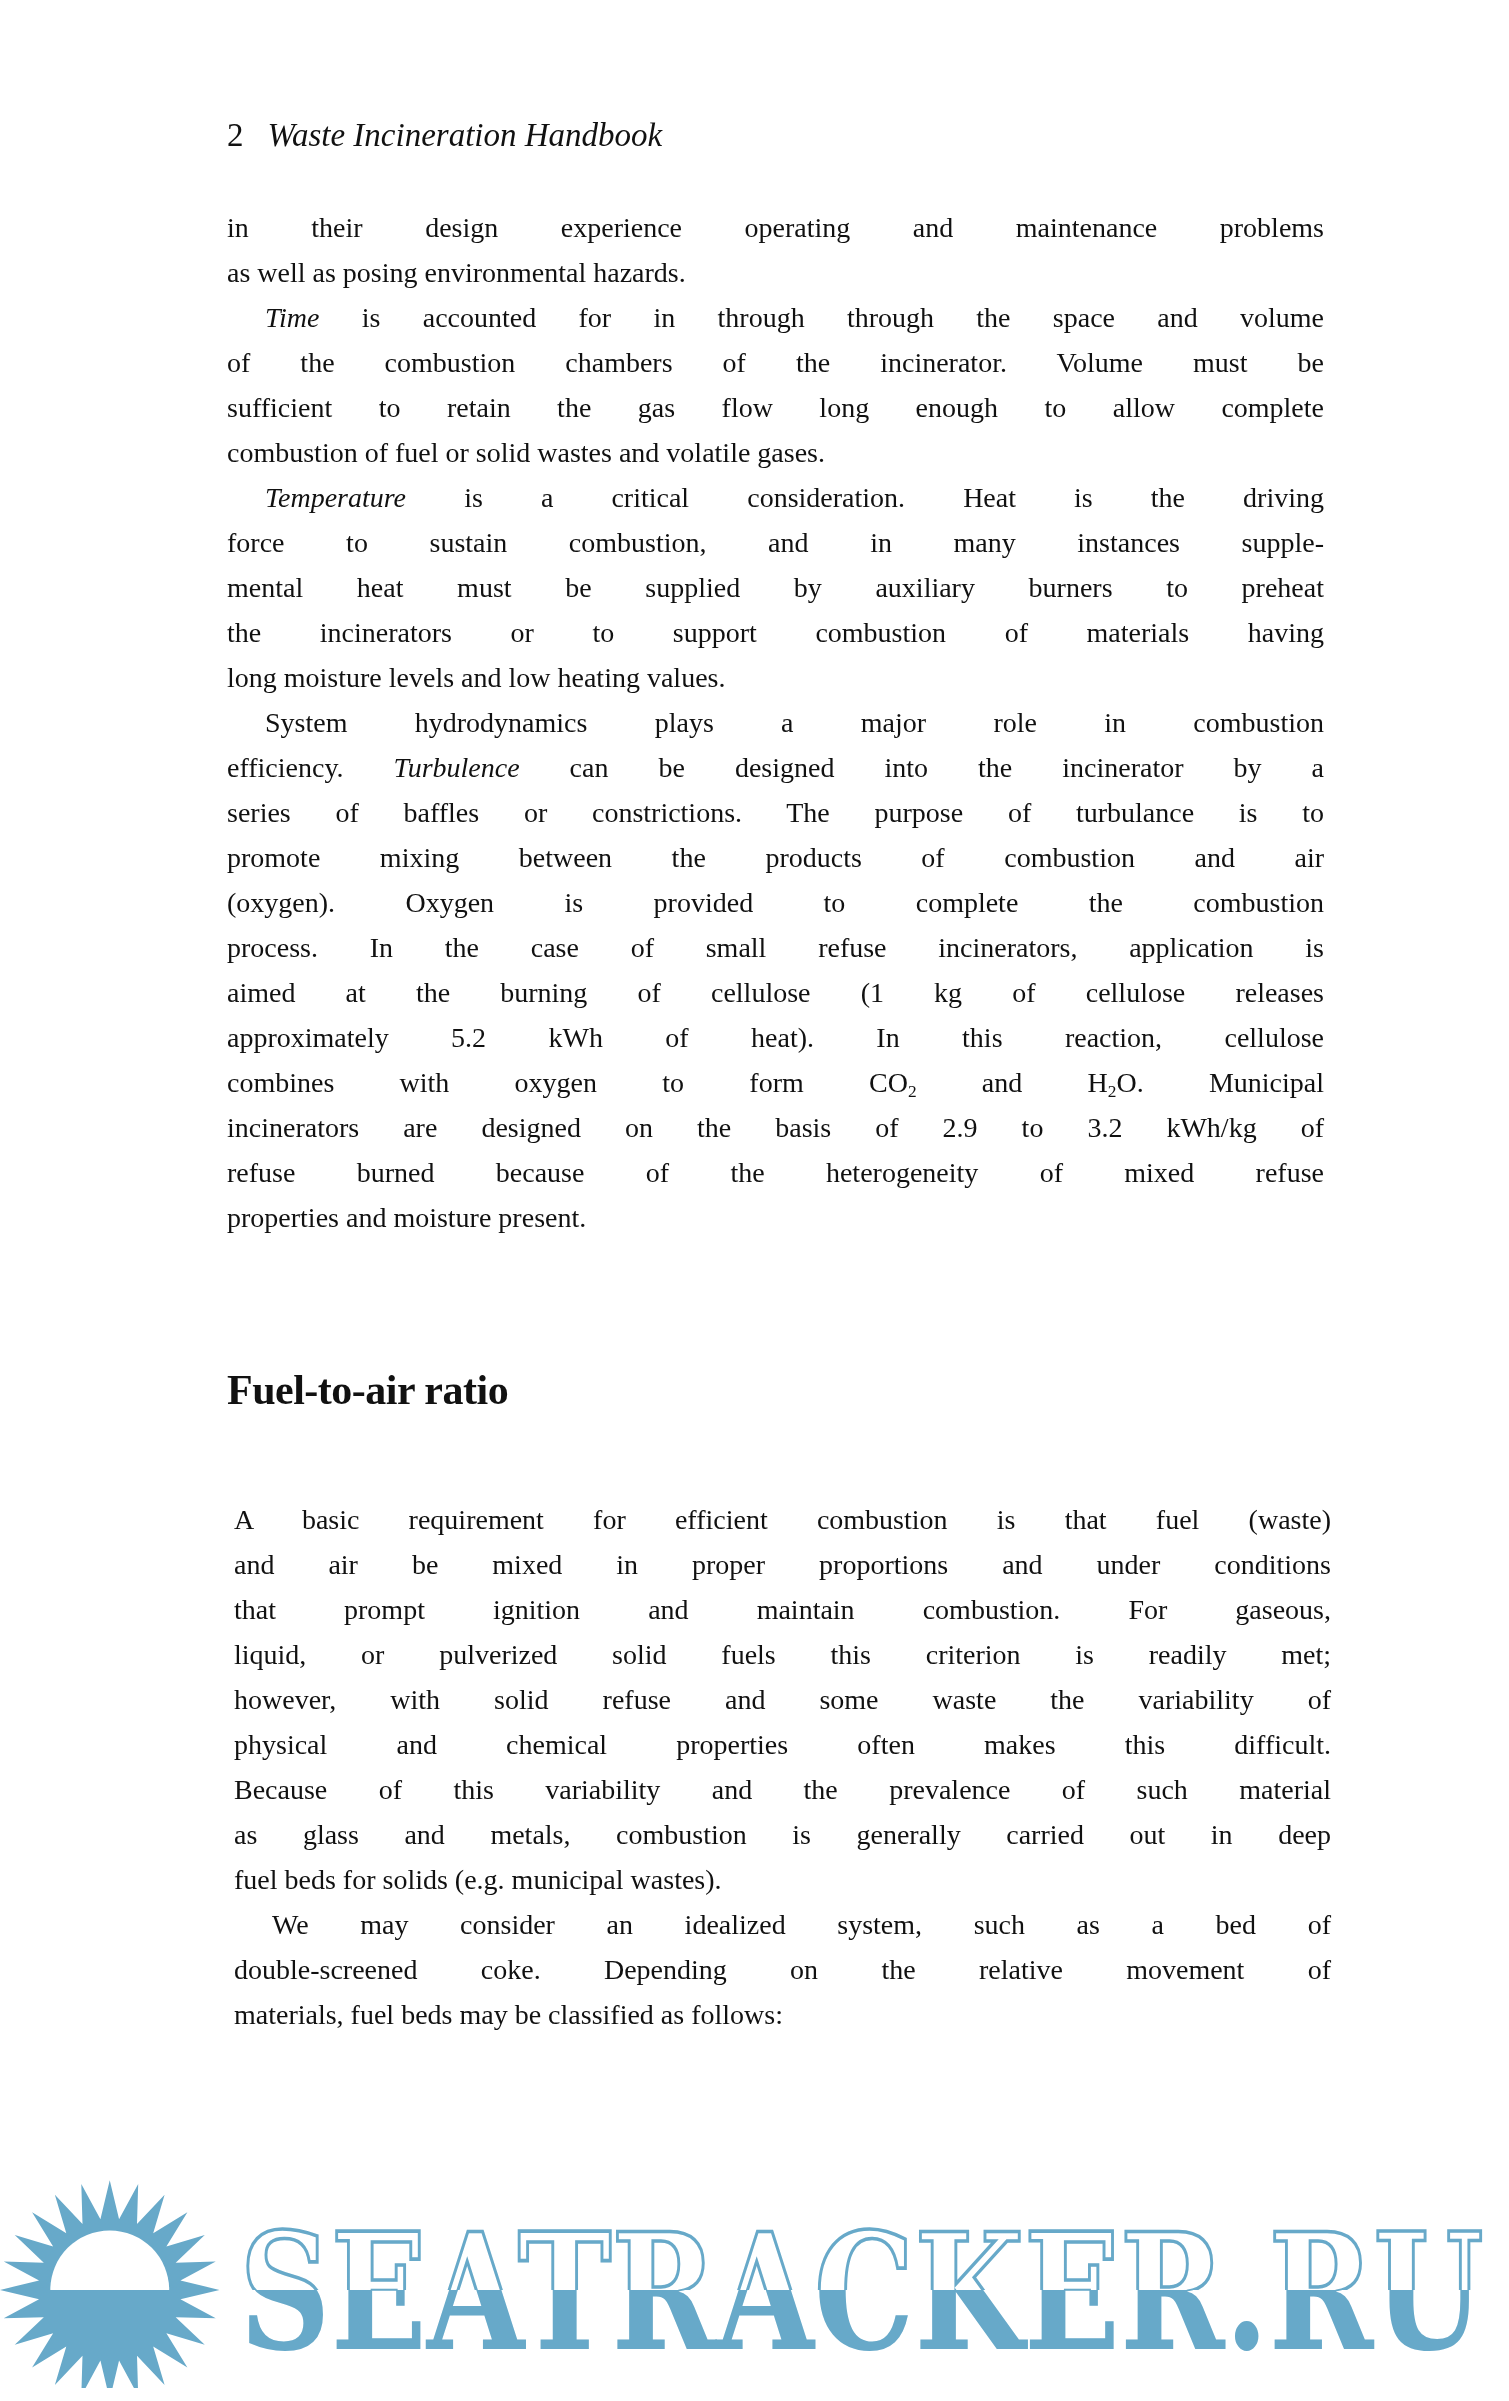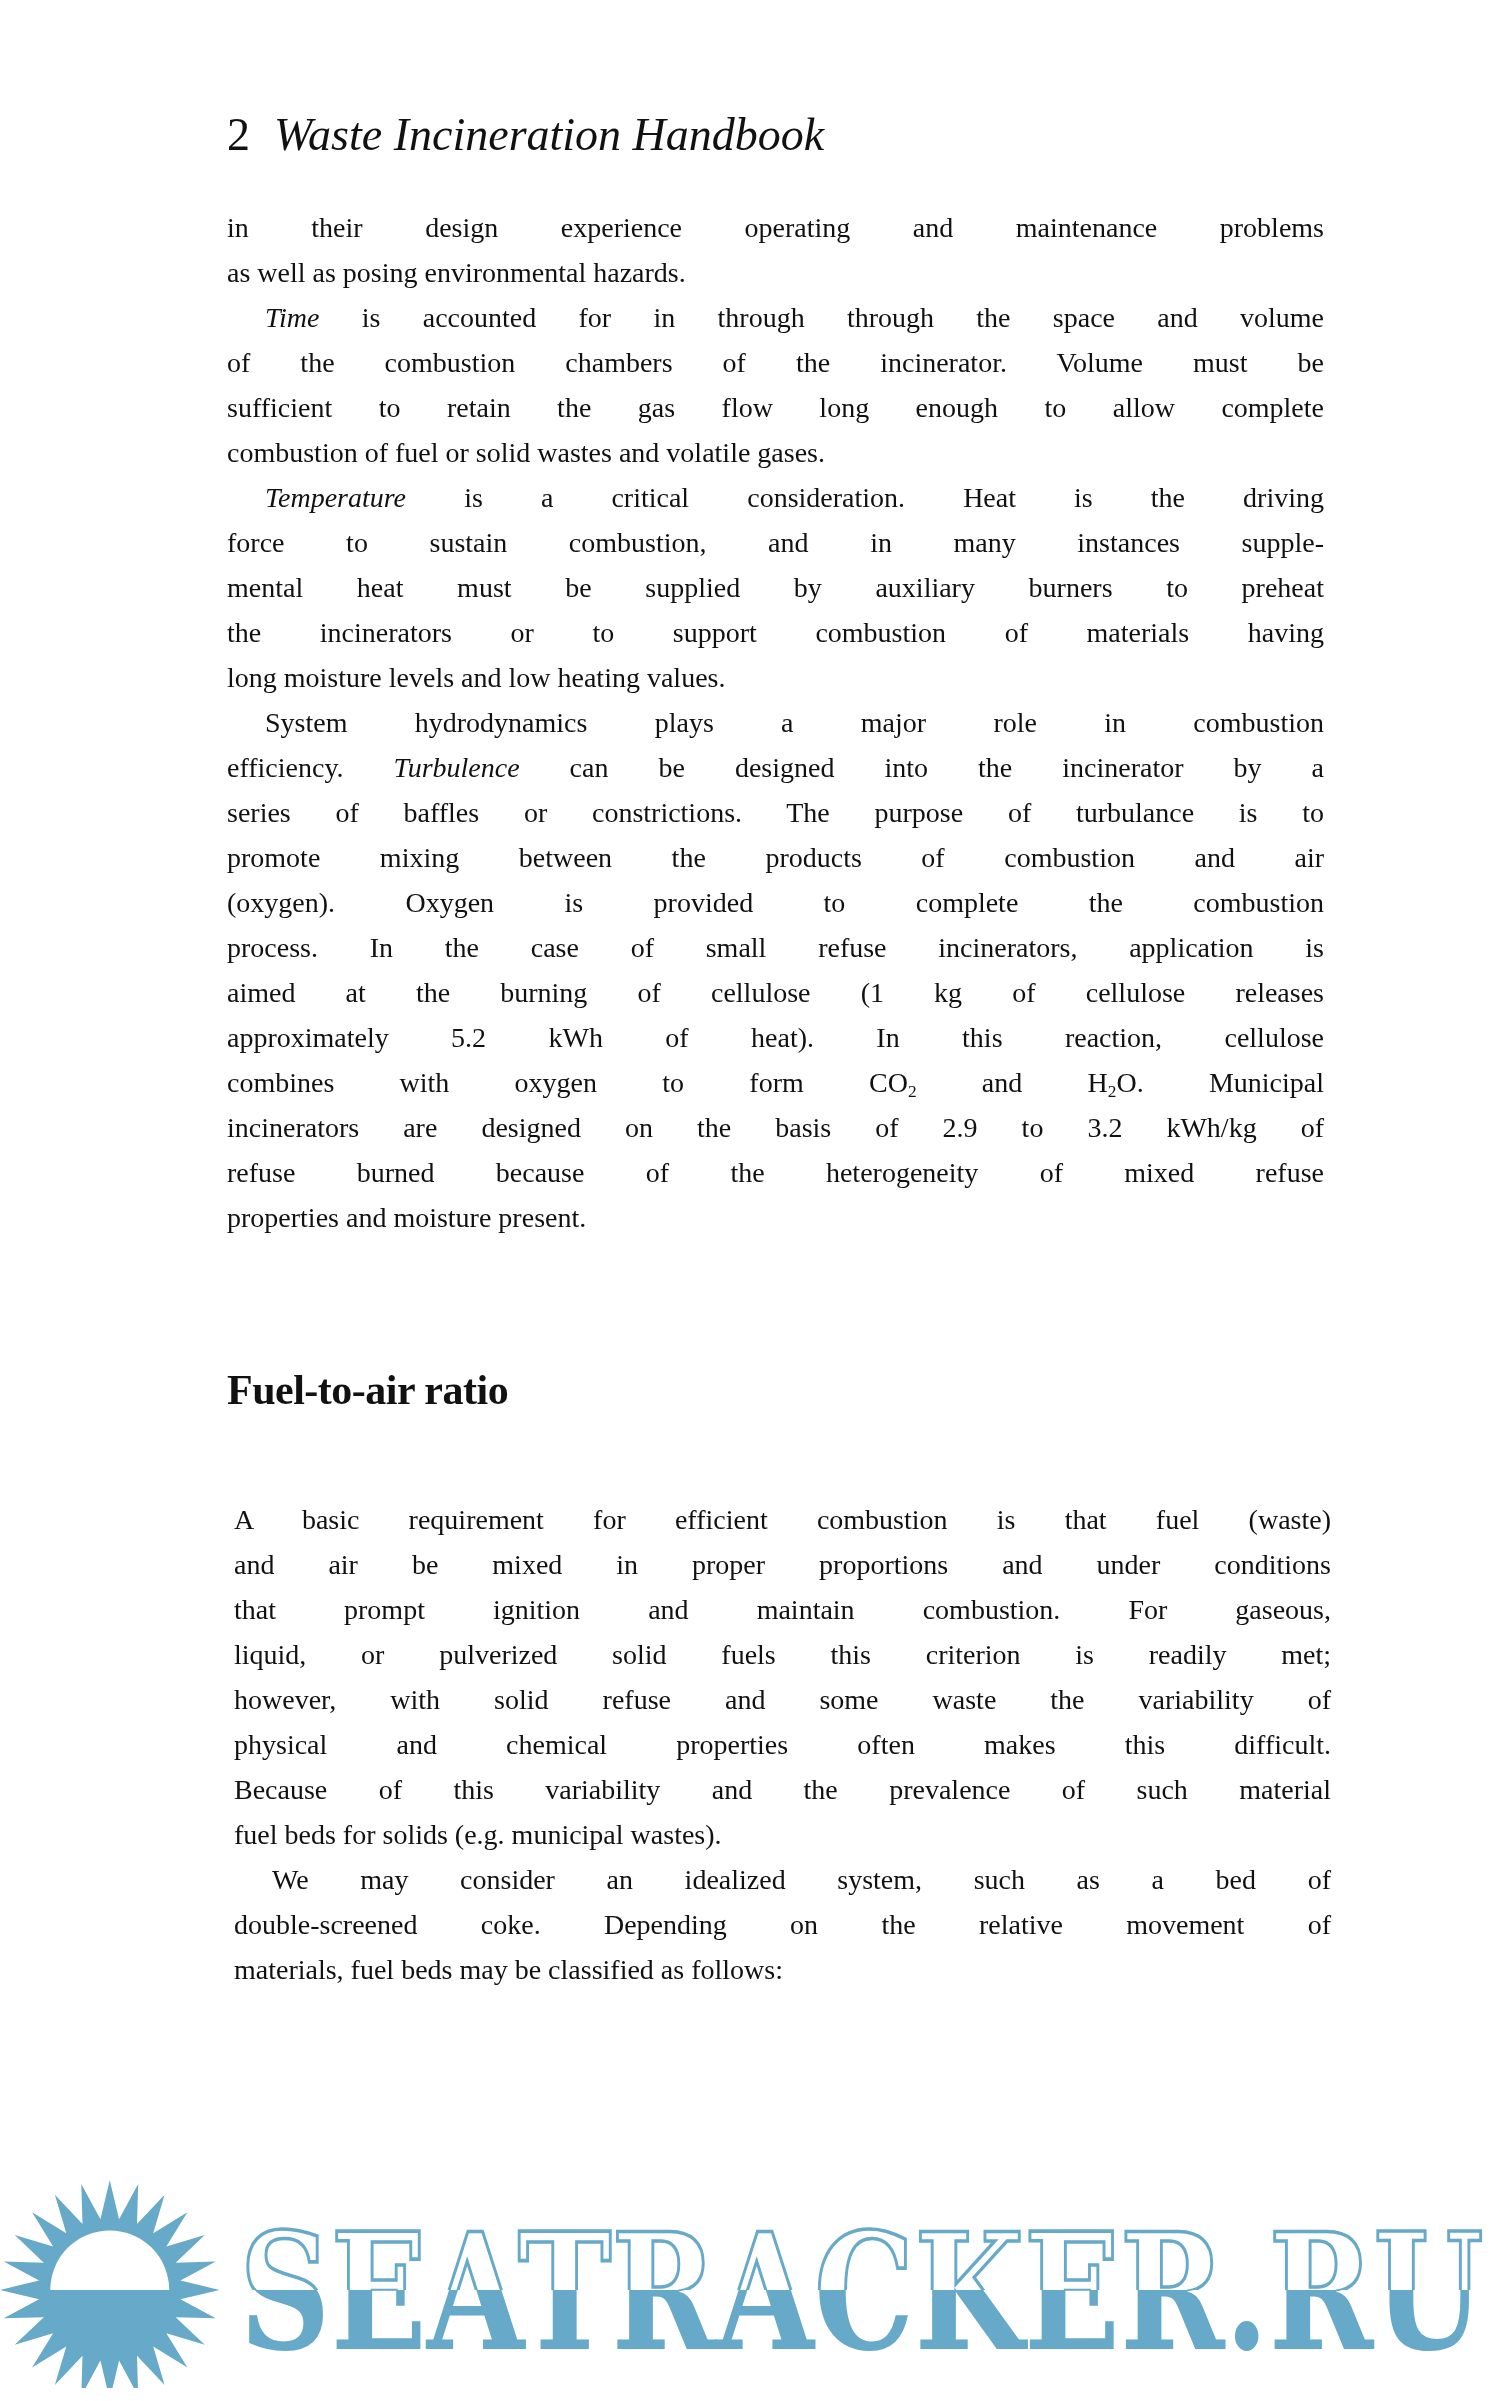--- a/index.html
+++ b/index.html
@@ -1,17 +1,17 @@
 <!DOCTYPE html>
 <html style="font-size:14.6px"><head>
 <meta charset="utf-8">
 <style>
   html, body { margin:0; padding:0; background:#ffffff; }
   body { width:1509px; height:2401px; position:relative; overflow:hidden; color:#111; font-family:"Liberation Serif","DejaVu Serif",serif; }
-  .running-head { position:absolute; left:227px; top:113px; font-size:46px; line-height:44px; white-space:nowrap;text-align:right; }
+  .running-head { position:absolute; left:227px; top:113px; font-size:33px; line-height:44px; white-space:nowrap;text-align:right; }
   .running-head .pg { margin-right:24px; font-style:normal; }
   .running-head .title { font-style:italic; }
   .block { position:absolute; left:227px; width:1097px; font-size:28px; }
   .line { height:45px; line-height:45px; text-align:justify; text-align-last:justify; white-space:normal; overflow:visible; }
   .line.last { text-align-last:left; }
   .line.indent { padding-left:38px; }
   .line .it { font-style:italic; }
   .line sub { font-size:0.62em; line-height:0; vertical-align:-0.28em; }
   .heading { position:absolute; left:227px; top:1348px; font-size:42px; font-weight:bold; line-height:55px; letter-spacing:-0.5px;margin-top:15px; }
   #sec1 { top:205px; }
@@ -54,20 +54,21 @@
 <div class="heading">Fuel-to-air ratio</div>
 
 <div class="block" id="sec2">
     <div class="line"><span>A basic requirement for efficient combustion is that fuel (waste)</span></div>
     <div class="line"><span>and air be mixed in proper proportions and under conditions</span></div>
     <div class="line"><span>that prompt ignition and maintain combustion. For gaseous,</span></div>
     <div class="line"><span>liquid, or pulverized solid fuels this criterion is readily met;</span></div>
     <div class="line"><span>however, with solid refuse and some waste the variability of</span></div>
     <div class="line"><span>physical and chemical properties often makes this difficult.</span></div>
     <div class="line"><span>Because of this variability and the prevalence of such material</span></div>
+    <div class="line"><span>as glass and metals, combustion is generally carried out in deep</span></div>
     <div class="line last"><span>fuel beds for solids (e.g. municipal wastes).</span></div>
     <div class="line indent"><span>We may consider an idealized system, such as a bed of</span></div>
     <div class="line"><span>double-screened coke. Depending on the relative movement of</span></div>
     <div class="line last"><span>materials, fuel beds may be classified as follows:</span></div>
   </div>
 
 <div class="watermark">
   <svg width="1509" height="220" viewBox="0 0 1650 240" xmlns="http://www.w3.org/2000/svg">
     <defs>
       <clipPath id="bottomHalf">

